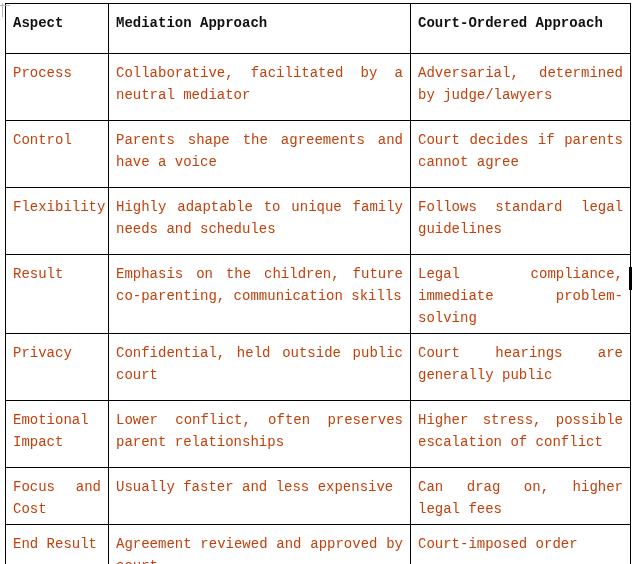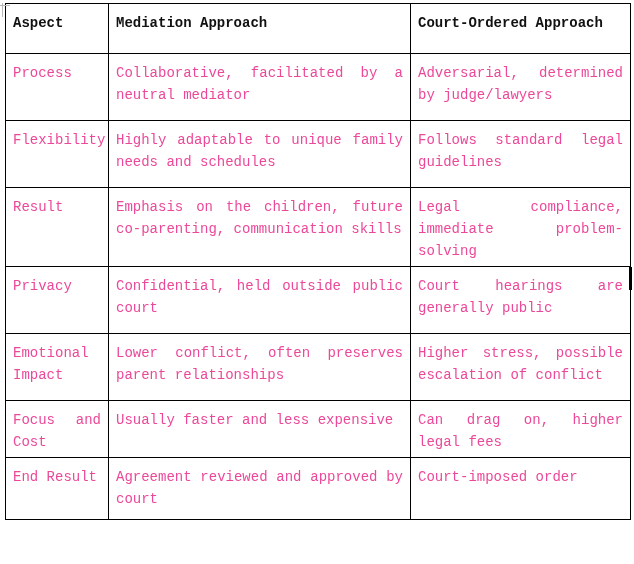--- a/index.html
+++ b/index.html
@@ -26,21 +26,21 @@
   }
   col.c1 { width: 103px; }
   col.c2 { width: 302px; }
   col.c3 { width: 220px; }
   th, td {
     border: 1.5px solid #000000;
     vertical-align: top;
     padding: 8px 7px 4px 7px;
     font-size: 14px;
     line-height: 22px;
-    color: #ec4899;
+    color: #c2410c;
     text-align: justify;
     overflow: hidden;
   }
   th {
     font-weight: bold;
     text-align: left;
     color: #111111;
   }
   thead tr      { height: 50px; }
   tbody tr      { height: 67px; }
@@ -90,20 +90,25 @@
         <th>Court-Ordered Approach</th>
       </tr>
     </thead>
     <tbody>
       <tr>
         <td>Process</td>
         <td>Collaborative, facilitated by a neutral mediator</td>
         <td>Adversarial, determined by judge/lawyers</td>
       </tr>
       <tr>
+        <td>Control</td>
+        <td>Parents shape the agreements and have a voice</td>
+        <td>Court decides if parents cannot agree</td>
+      </tr>
+      <tr>
         <td>Flexibility</td>
         <td>Highly adaptable to unique family needs and schedules</td>
         <td>Follows standard legal guidelines</td>
       </tr>
       <tr>
         <td>Result</td>
         <td>Emphasis on the children, future co-parenting, communication skills</td>
         <td>Legal compliance, immediate problem-solving</td>
       </tr>
       <tr>

